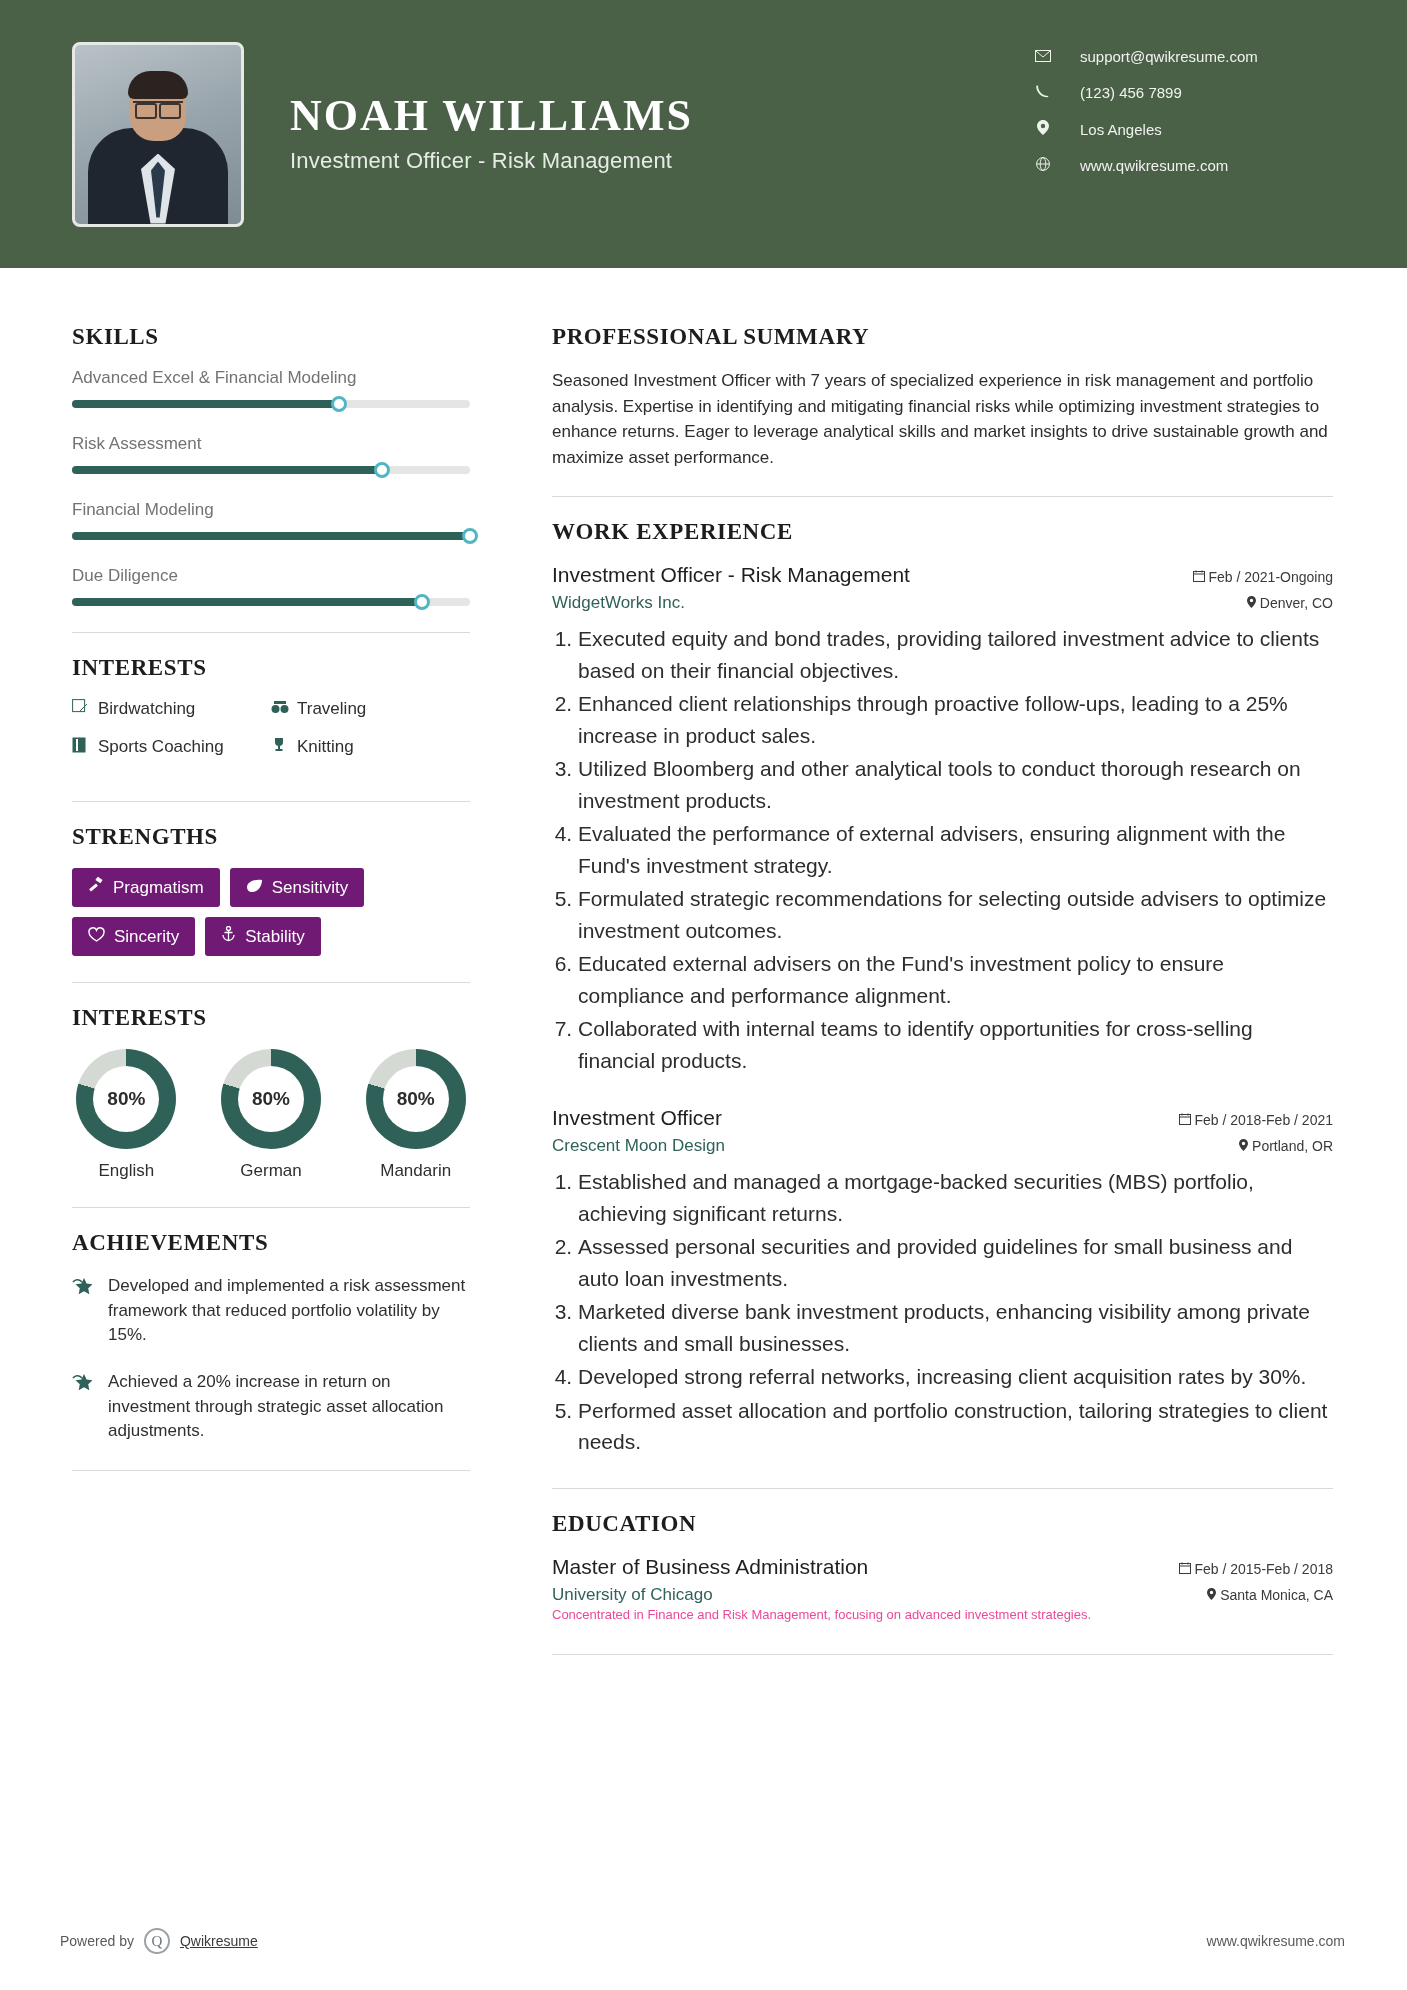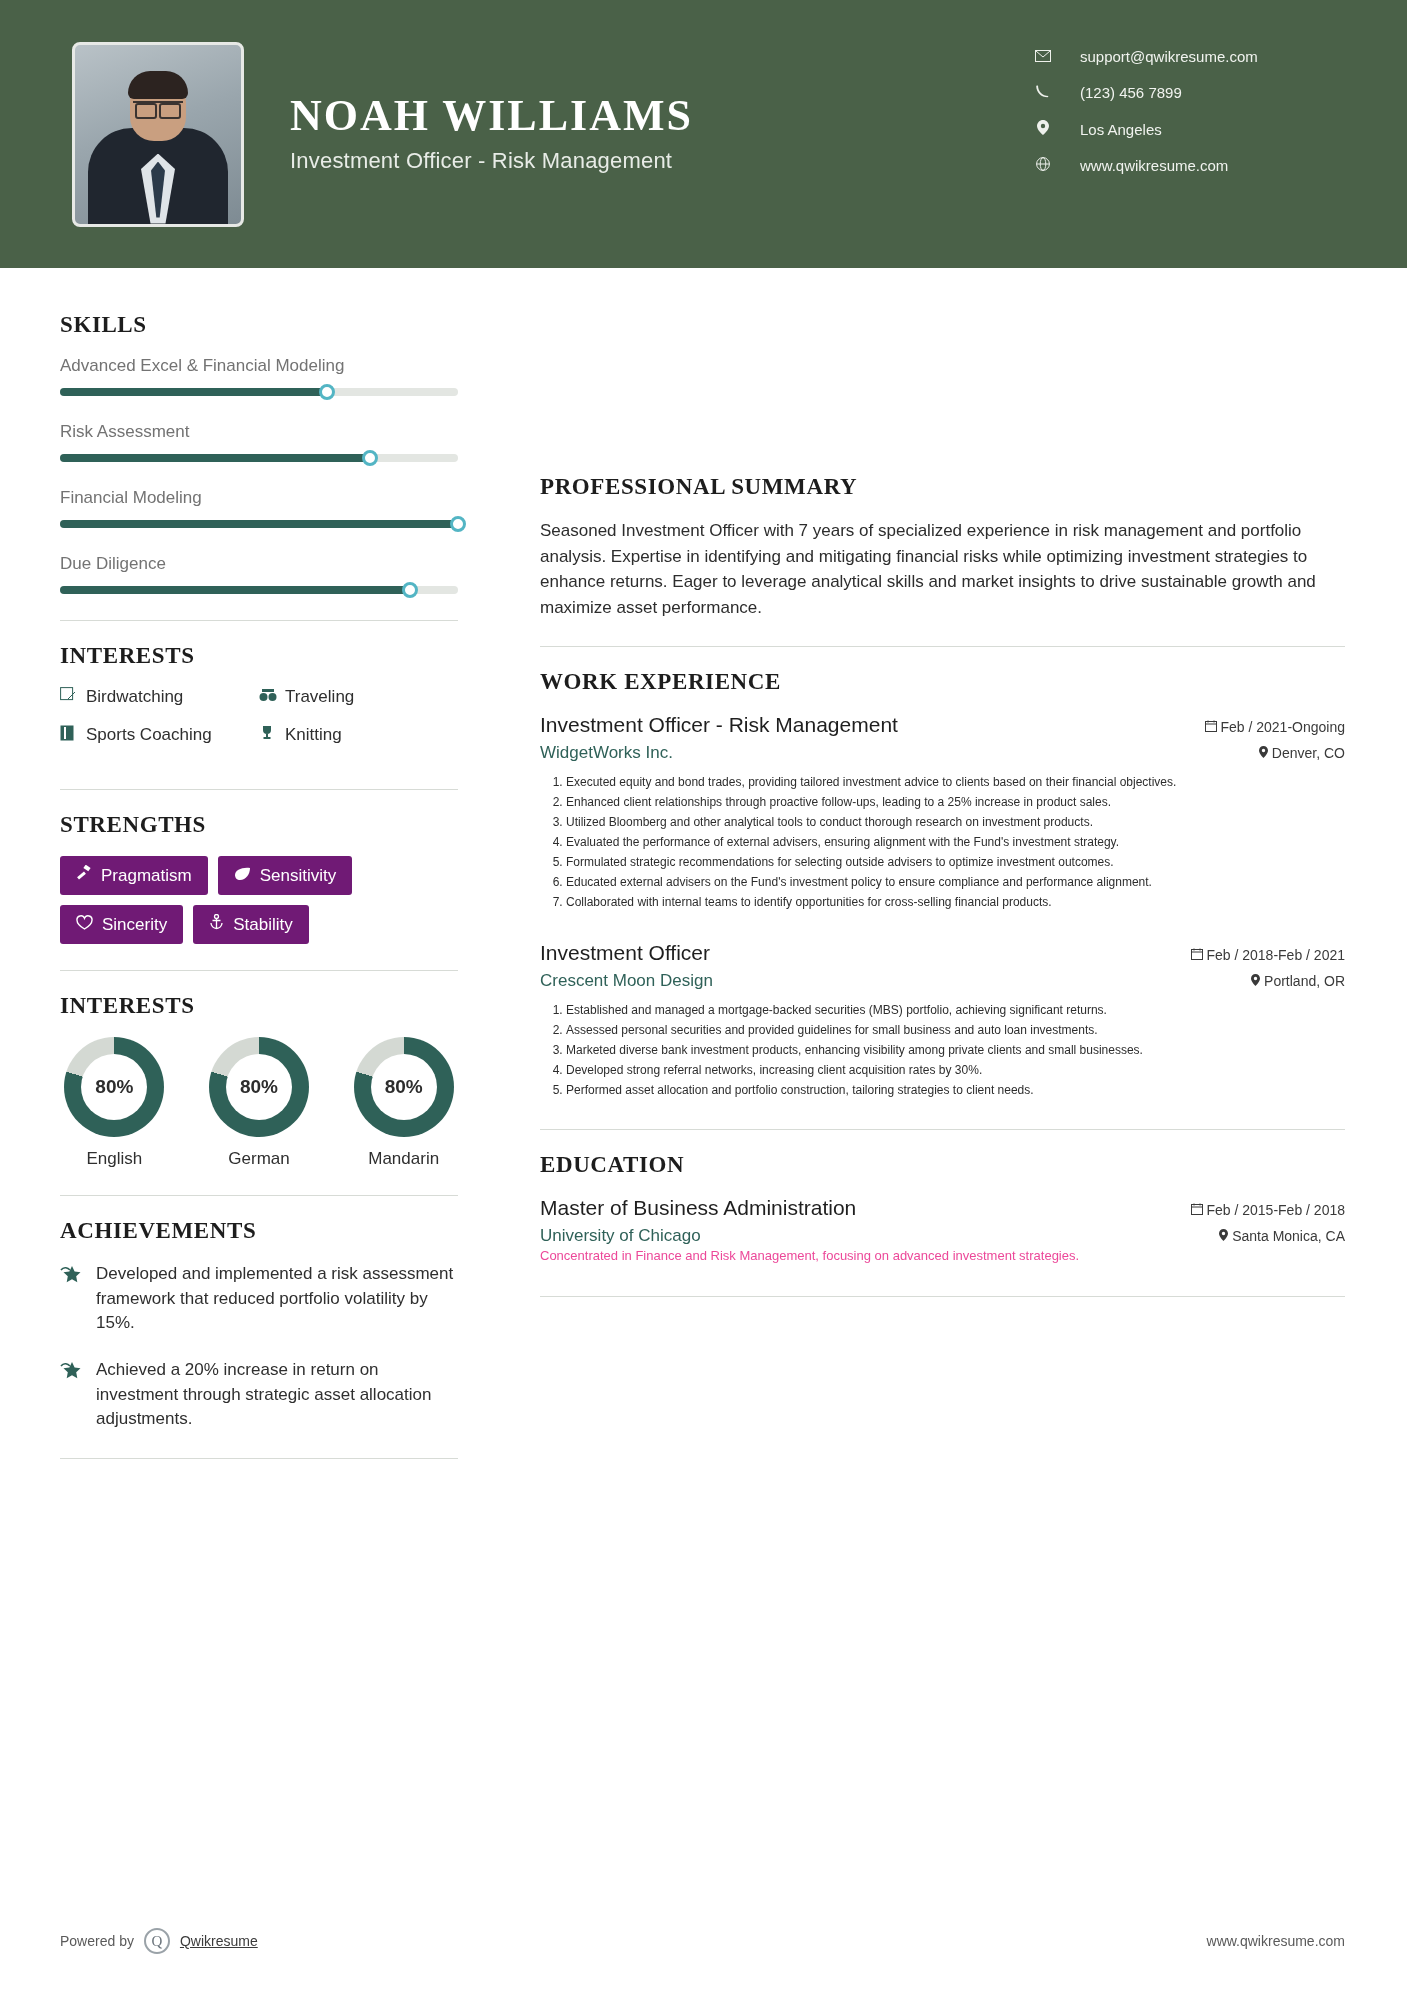--- a/index.html
+++ b/index.html
@@ -116,21 +116,21 @@
     color: #f1f3ef;
     font-size: 15px;
   }
   .contact-row .ci {
     width: 24px; flex: none; text-align: center;
     font-size: 14px; color: #eef1ec;
   }
   .contact-row .ct { margin-left: 25px; }
 
   
-  .body-wrap { display: flex; padding: 0; align-items: center; }
+  .body-wrap { display: flex; padding: 12px; }
   .left {
     width: 498px;
     padding: 44px 40px 0 60px;
   }
   .right {
     flex: 1;
     padding: 44px 62px 0 42px;
   }
   .sec-title {
     font-family: "Liberation Serif", serif;
@@ -221,21 +221,21 @@
   
   .summary { font-size: 17px; line-height: 1.5; color: #2d2d2d; }
   .job { margin-bottom: 30px; }
   .job-head { display: flex; justify-content: space-between; align-items: baseline; }
   .job-title { font-size: 21px; color: #1f1f1f; }
   .job-meta { font-size: 14px; color: #3a3a3a; white-space: nowrap; }
   .job-sub { display: flex; justify-content: space-between; align-items: baseline; margin-top: 6px; }
   .job-company { font-size: 17px; color: #2f6158; }
   .job-loc { font-size: 14px; color: #3a3a3a; white-space: nowrap; }
   ol.bullets { margin: 10px 0 0 0; padding-left: 26px; }
-  ol.bullets li { font-size: 12px; line-height: 1.5; color: #2d2d2d; margin-bottom: 2px; }
+  ol.bullets li { font-size: 21px; line-height: 1.5; color: #2d2d2d; margin-bottom: 2px; }
   .edu-desc { font-size: 13px; line-height: 1.5; color: #ec4899; }
 
   
   .footer {
     position: absolute;
     left: 0; right: 0; bottom: 36px;
     display: flex;
     justify-content: space-between;
     align-items: center;
     padding: 0 62px 0 60px;

